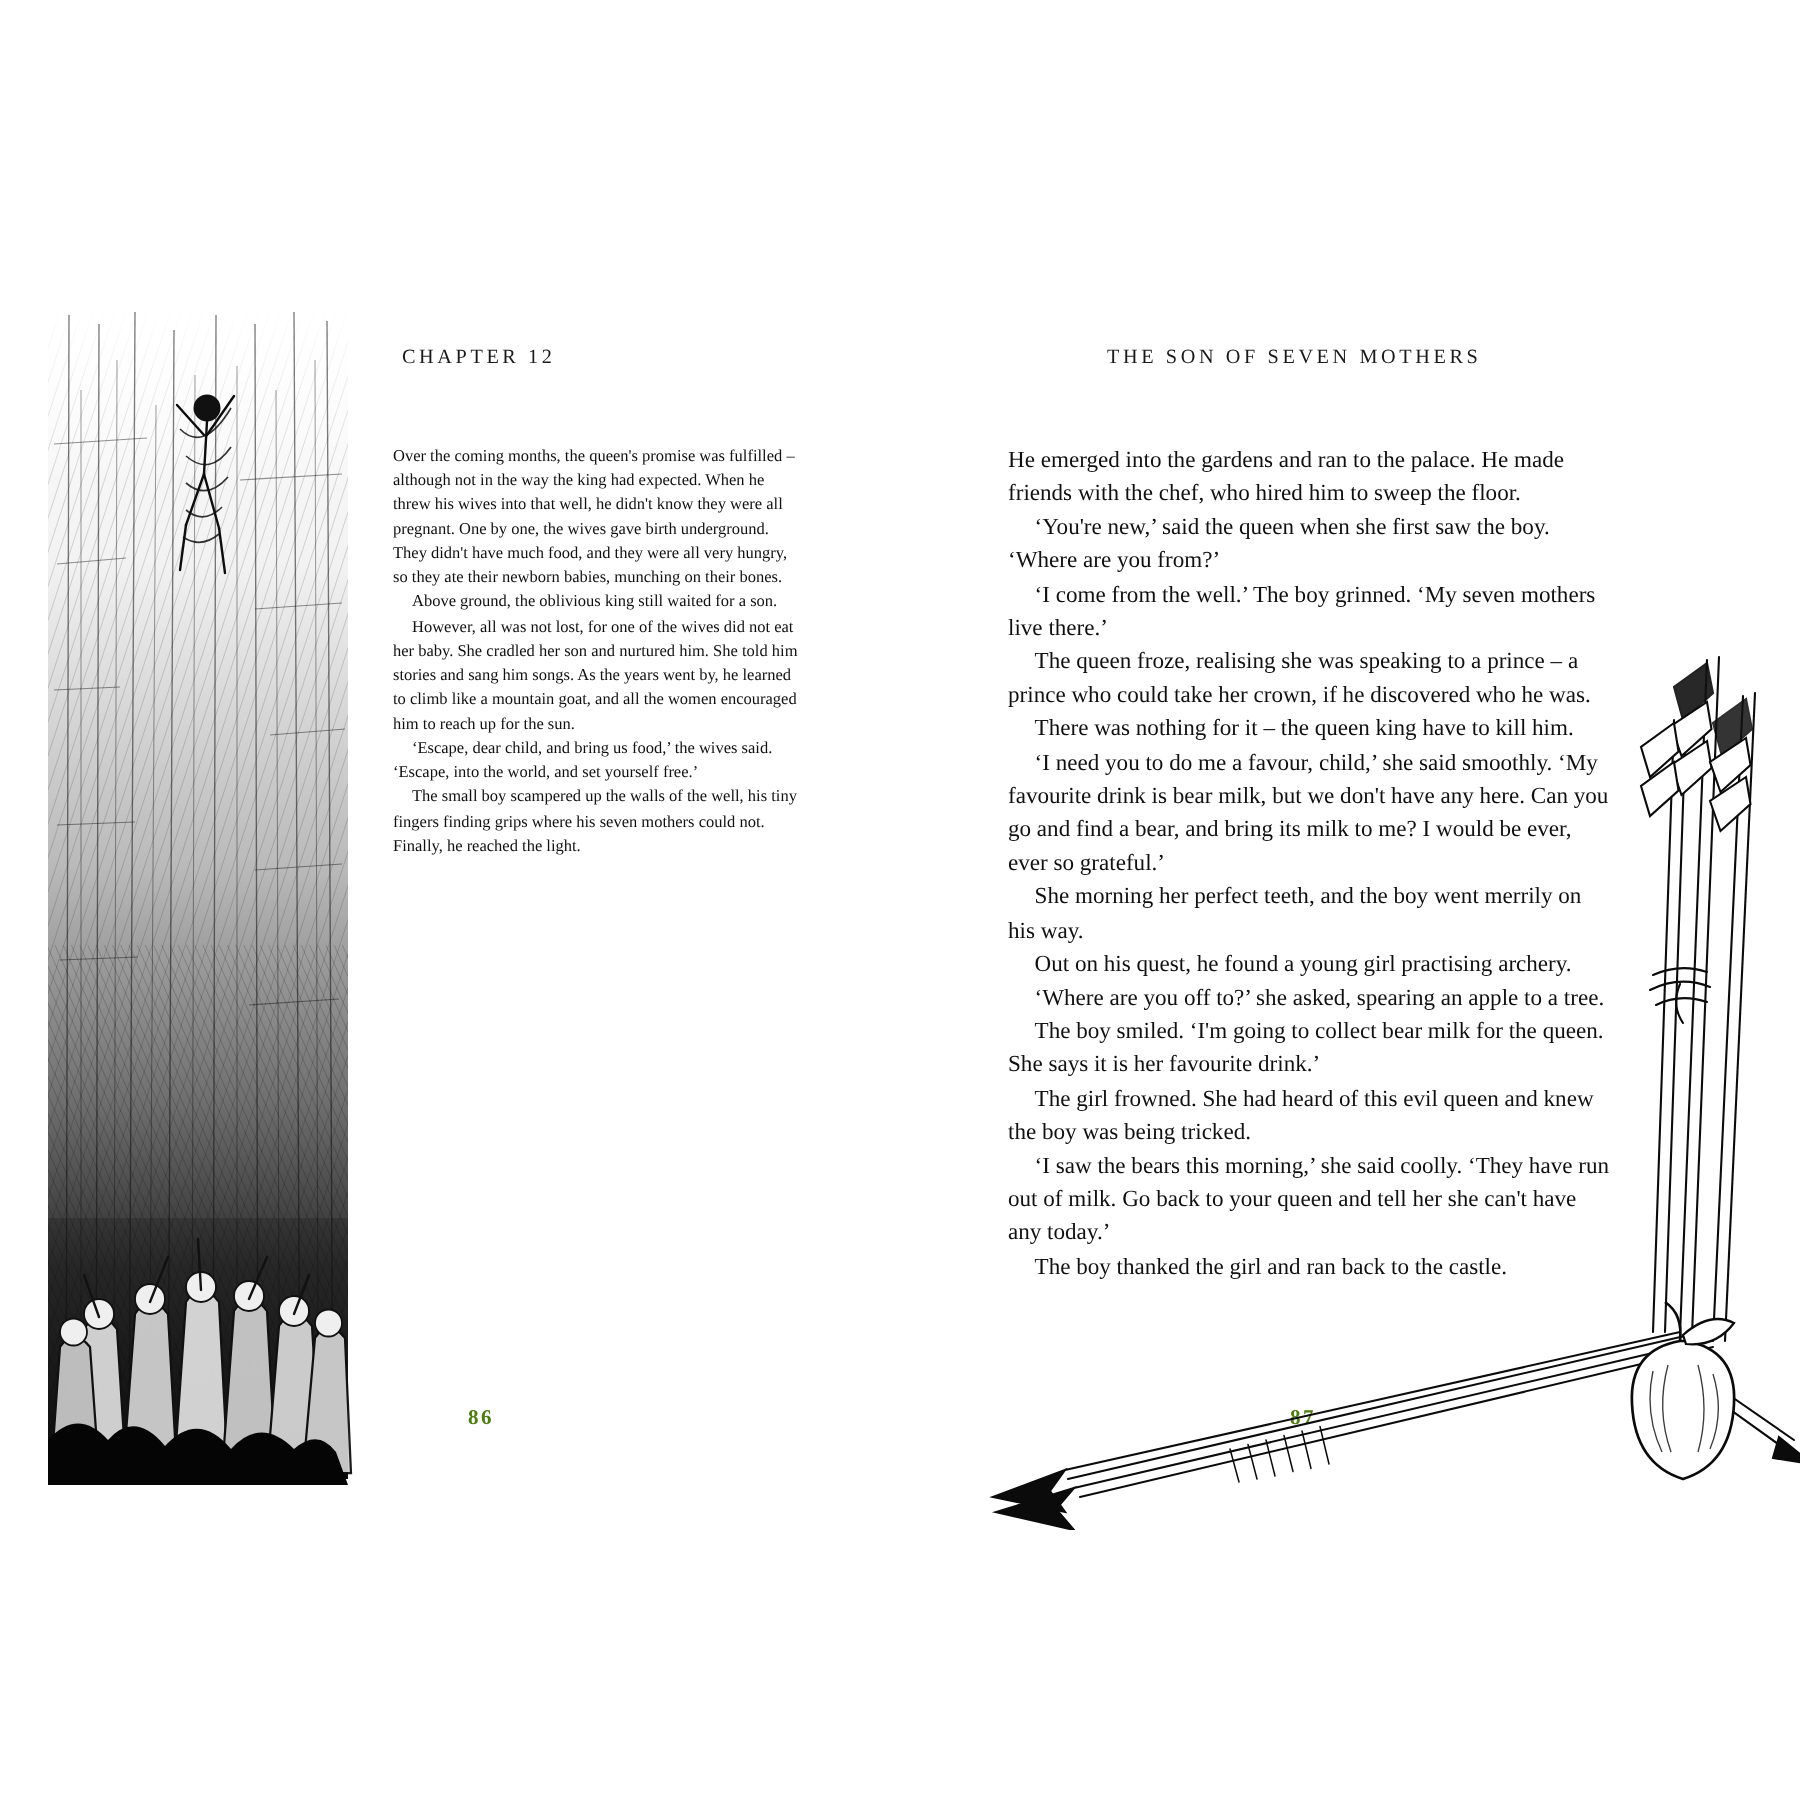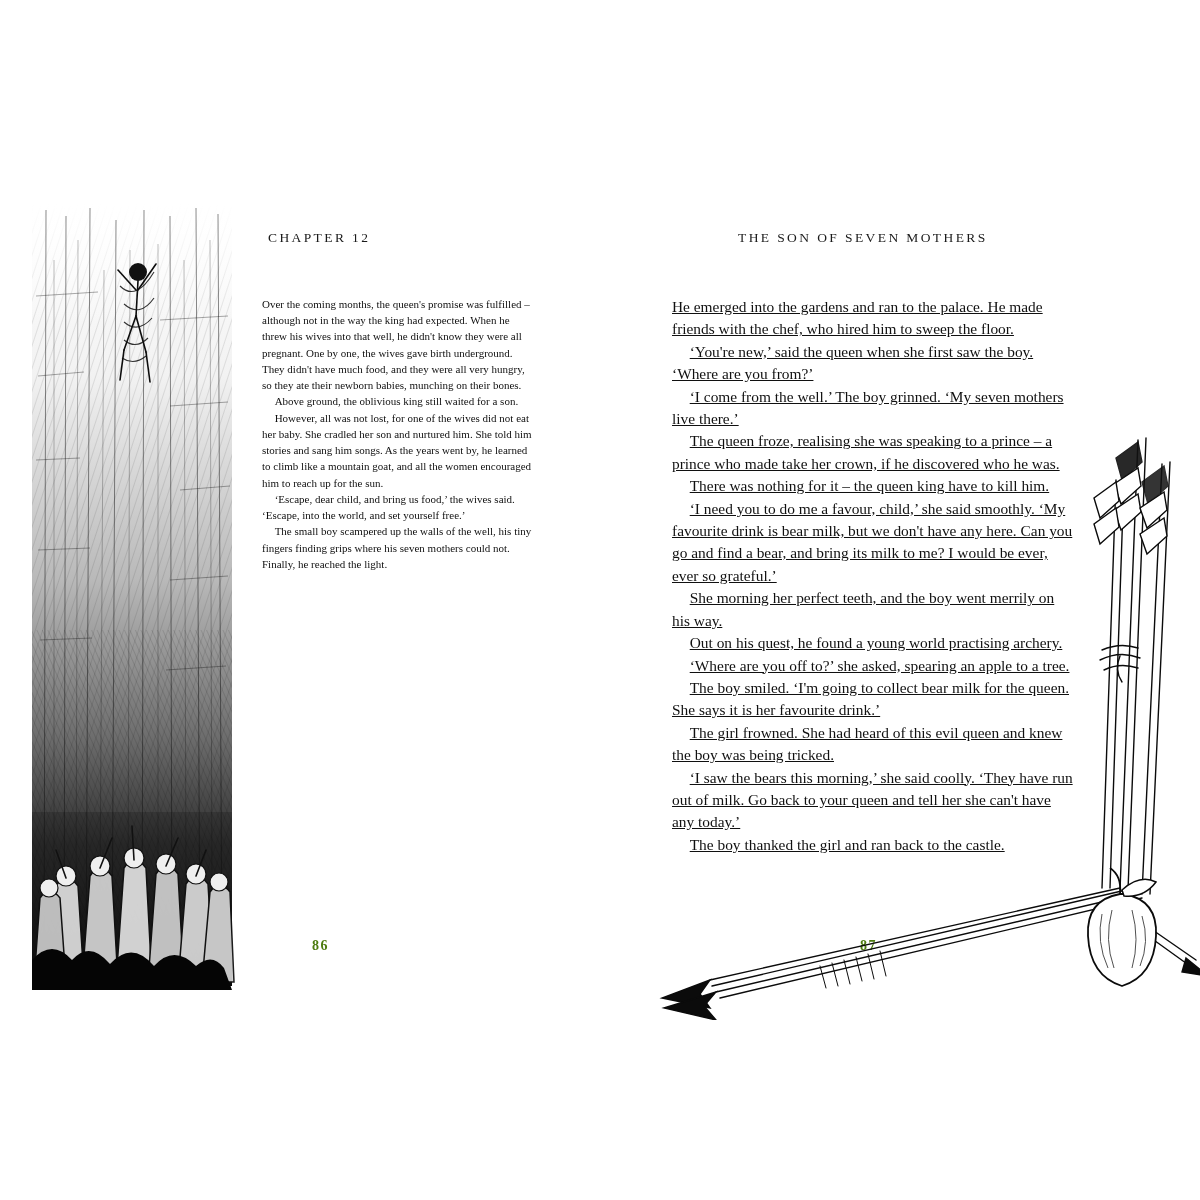--- a/index.html
+++ b/index.html
@@ -53,21 +53,21 @@
   .column {
     position: absolute;
     top: 296px;
     width: 268px;
     font-size: 11px;
     line-height: 1.477;
     text-align: left;
     color: #101010;
   }
   .column.left  { left: 262px; width: 272px; }
-  .column.right { left: 72px;  width: 402px; font-size: 15.4px; line-height: 1.455; text-decoration: underline; }
+  .column.right { left: 72px;  width: 402px; font-size: 15.4px; line-height: 1.455; }
 
   .column p {
     margin: 0;
     text-indent: 1.15em;
   }
   .column p.noindent { text-indent: 0; }
 
   .folio {
     position: absolute;
     font-size: 14px;
@@ -239,25 +239,25 @@
   </div>
 
   <div class="page-right">
 
     <div class="running-head right" style="left:138px;">THE SON OF SEVEN MOTHERS</div>
 
     <div class="column right">
       <p class="noindent">He emerged into the gardens and ran to the palace. He made friends with the chef, who hired him to sweep the floor.</p>
       <p>‘You're new,’ said the queen when she first saw the boy. ‘Where are you from?’</p>
       <p>‘I come from the well.’ The boy grinned. ‘My seven mothers live there.’</p>
-      <p>The queen froze, realising she was speaking to a prince – a prince who made take her crown, if he discovered who he was.</p>
+      <p>The queen froze, realising she was speaking to a prince – a prince who could take her crown, if he discovered who he was.</p>
       <p>There was nothing for it – the queen king have to kill him.</p>
       <p>‘I need you to do me a favour, child,’ she said smoothly. ‘My favourite drink is bear milk, but we don't have any here. Can you go and find a bear, and bring its milk to me? I would be ever, ever so grateful.’</p>
       <p>She morning her perfect teeth, and the boy went merrily on his way.</p>
-      <p>Out on his quest, he found a young world practising archery.</p>
+      <p>Out on his quest, he found a young girl practising archery.</p>
       <p>‘Where are you off to?’ she asked, spearing an apple to a tree.</p>
       <p>The boy smiled. ‘I'm going to collect bear milk for the queen. She says it is her favourite drink.’</p>
       <p>The girl frowned. She had heard of this evil queen and knew the boy was being tricked.</p>
       <p>‘I saw the bears this morning,’ she said coolly. ‘They have run out of milk. Go back to your queen and tell her she can't have any today.’</p>
       <p>The boy thanked the girl and ran back to the castle.</p>
     </div>
 
     <div class="folio right" style="left:260px;">87</div>
   </div>
 

